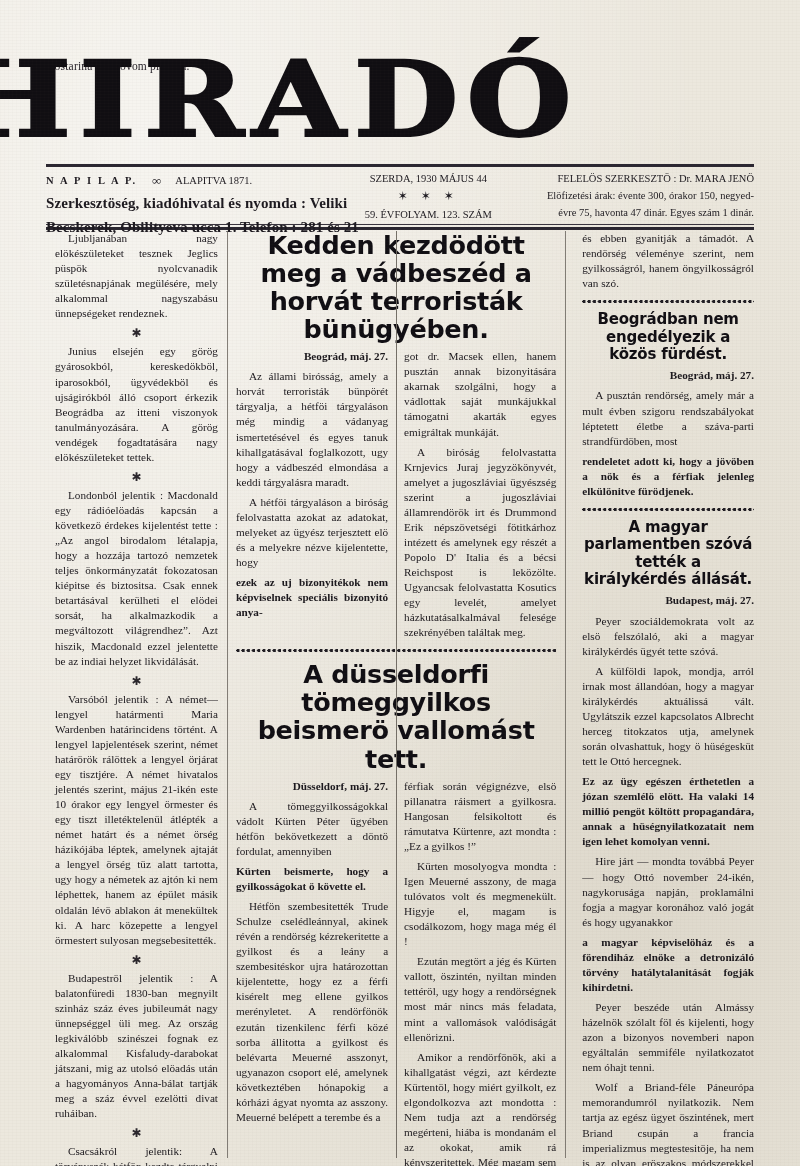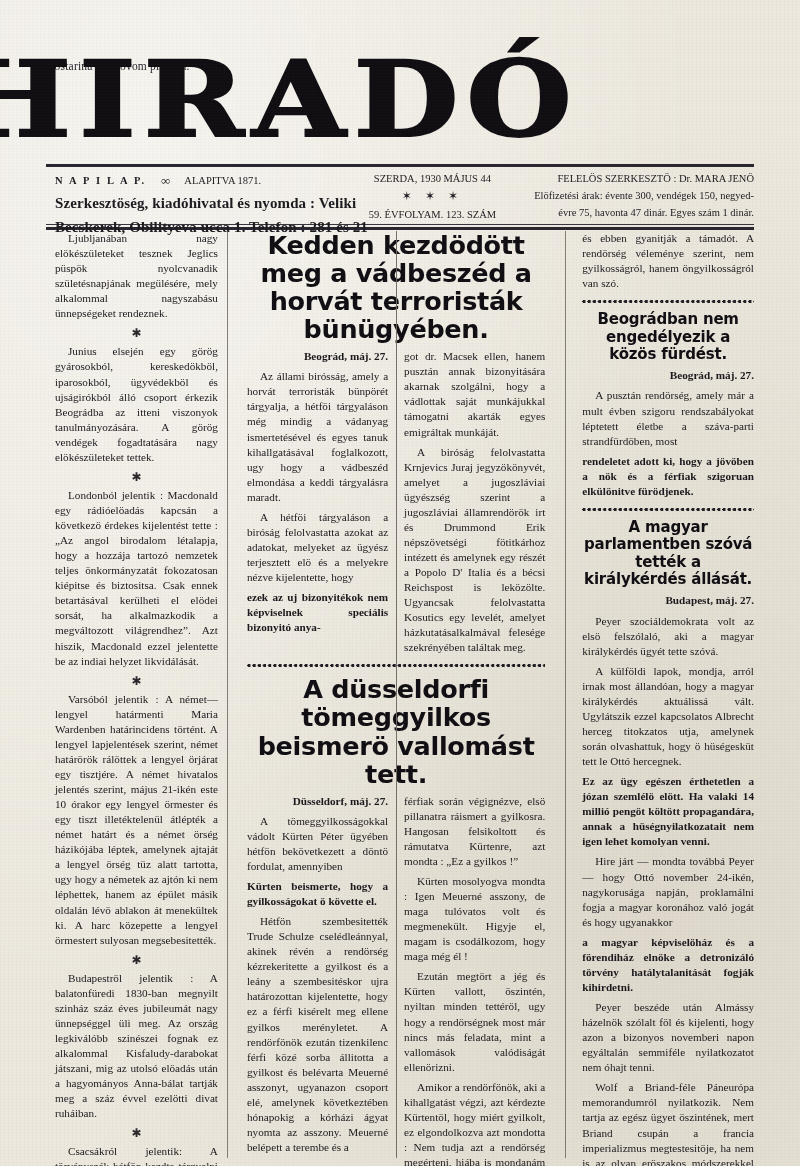--- a/index.html
+++ b/index.html
@@ -50,41 +50,41 @@
     transform-origin:center;
   }
 
   .rule-thick { position:absolute; left:46px; right:46px; height:3px; background:#2a2630; }
   .rule-thin  { position:absolute; left:46px; right:46px; height:1px; background:#39343e; }
 
   
   .infobar {
     position:absolute; left:46px; right:46px; top:170px;
     display:flex; gap:0;
-    font-size:10.5px; color:#1d1a20;margin-left:9px;
+    font-size:10.5px; color:#1d1a20;
   }
   .ib-col { box-sizing:border-box; }
   .ib-left   { width:41%; padding-right:6px; }
   .ib-mid    { width:26%; text-align:center; }
   .ib-right  { width:33%; text-align:right; }
   .ib-line { line-height:1.62; white-space:nowrap; }
   .ib-strong { font-weight:700; font-size:15px; letter-spacing:.1px;text-align:right; }
   .ib-spaced { letter-spacing:2.2px; font-weight:700; }
   .ib-swirl { display:inline-block; padding:0 12px; font-size:13px; vertical-align:-1px; }
   .ib-stars { letter-spacing:5px; font-size:12px; }
 
   
   .columns {
     position:absolute; left:46px; right:46px; top:231px; bottom:8px;
     display:flex;
     margin-left:9px;
   }
   .col { box-sizing:border-box; position:relative; }
   .col-1 { width:24.6%; padding-right:9px; }
-  .col-2 { width:48.4%; padding:0 20px; }
+  .col-2 { width:48.4%; padding:0 9px; }
   .col-3 { width:27.0%; padding-left:17px; }
   .vrule { position:absolute; top:0; bottom:0; width:1px; background:#6f6a63; opacity:.85; }
   .vrule.v1 { left:24.6%; }
   .vrule.v2 { left:73.0%; }
 
   p.body {
     margin:0 0 0 0;
     font-size:11.2px;
     line-height:1.345;
     text-align:justify;
@@ -156,21 +156,21 @@
       <div class="ib-line ib-strong">Szerkesztöség, kiadóhivatal és nyomda : Veliki</div>
       <div class="ib-line ib-strong">Becskerek, Obilityeva ucca 1. Telefon : 281 és 21</div>
     </div>
     <div class="ib-col ib-mid">
       <div class="ib-line">SZERDA, 1930 MÁJUS 44</div>
       <div class="ib-line ib-stars">✶ ✶ ✶</div>
       <div class="ib-line">59. ÉVFOLYAM. 123. SZÁM</div>
     </div>
     <div class="ib-col ib-right">
       <div class="ib-line">FELELÖS SZERKESZTÖ : Dr. MARA JENÖ</div>
-      <div class="ib-line">Elöfizetési árak: évente 300, vendégek 150, negyed-</div>
+      <div class="ib-line">Elöfizetési árak: évente 300, órakor 150, negyed-</div>
       <div class="ib-line">évre 75, havonta 47 dinár. Egyes szám 1 dinár.</div>
     </div>
   </div>
 
   <div class="columns">
     <div class="vrule v1"></div>
     <div class="vrule v2"></div>
 
     <div class="col col-1">
       <p class="body">Ljubljanában nagy elökészületeket tesznek Jeglics püspök nyolcvanadik születésnapjának megülésére, mely alkalommal nagyszabásu ünnepségeket rendeznek.</p>
@@ -226,21 +226,21 @@
     </div>
 
     <div class="col col-3">
       <p class="body noind">és ebben gyanitják a támadót. A rendörség véleménye szerint, nem gyilkosságról, hanem öngyilkosságról van szó.</p>
 
       <div class="dotrule"></div>
 
       <h3 class="head">Beográdban nem engedélyezik a közös fürdést.</h3>
       <p class="body noind" style="text-align:right"><span class="dateline">Beográd, máj. 27.</span></p>
       <p class="body">A pusztán rendörség, amely már a mult évben szigoru rendszabályokat léptetett életbe a száva-parti strandfürdöben, most</p>
-      <p class="body lead">rendeletet adott ki, hogy a jövöben a nök és a férfiak szigoruan elkülönitve fürödjenek.</p>
+      <p class="body lead">rendeletet adott ki, hogy a jövöben a nök és a férfiak jelenleg elkülönitve fürödjenek.</p>
 
       <div class="dotrule"></div>
 
       <h3 class="head">A magyar parlamentben szóvá tették a királykérdés állását.</h3>
       <p class="body noind" style="text-align:right"><span class="dateline">Budapest, máj. 27.</span></p>
       <p class="body">Peyer szociáldemokrata volt az elsö felszólaló, aki a magyar királykérdés ügyét tette szóvá.</p>
       <p class="body">A külföldi lapok, mondja, arról irnak most állandóan, hogy a magyar királykérdés aktuálissá vált. Ugylátszik ezzel kapcsolatos Albrecht herceg titokzatos utja, amelynek során olvashattuk, hogy ö hüségesküt tett le Ottó hercegnek.</p>
       <p class="body lead">Ez az ügy egészen érthetetlen a józan szemlélö elött. Ha valaki 14 millió pengöt költött propagandára, annak a hüségnyilatkozatait nem igen lehet komolyan venni.</p>
       <p class="body">Hire járt — mondta továbbá Peyer — hogy Ottó november 24-ikén, nagykorusága napján, proklamálni fogja a magyar koronához való jogát és hogy ugyanakkor</p>
       <p class="body lead">a magyar képviselöház és a förendiház elnöke a detronizáló törvény hatálytalanitását fogják kihirdetni.</p>

